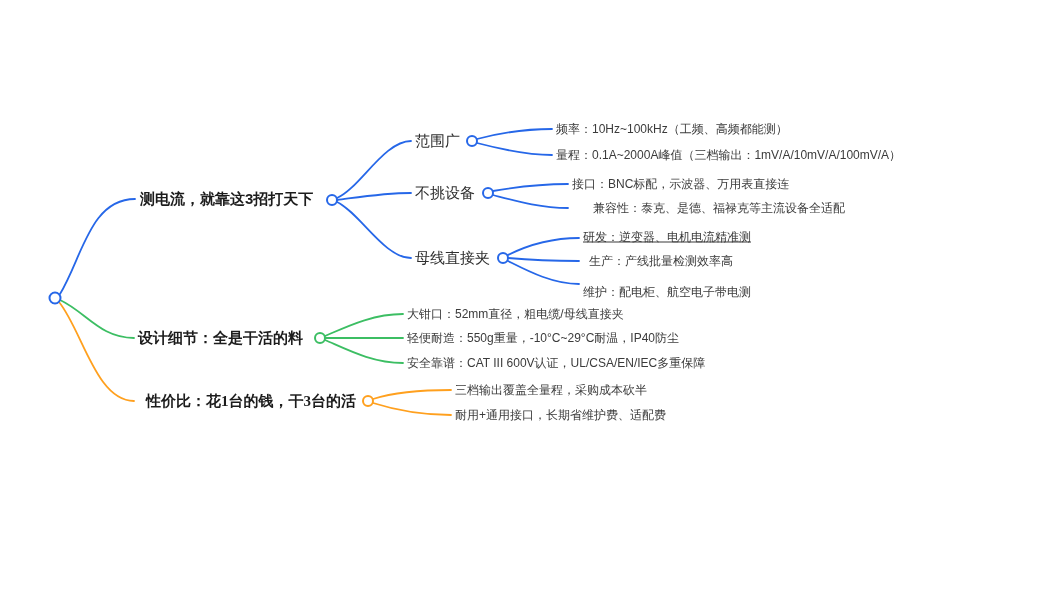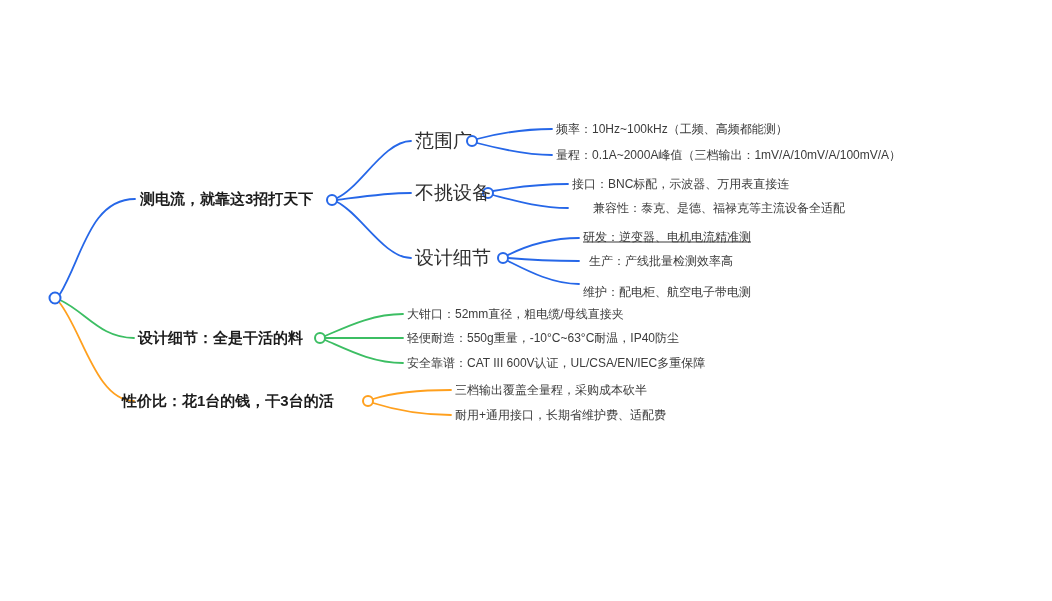--- a/index.html
+++ b/index.html
@@ -14,21 +14,21 @@
   .e-orange { stroke:#ffa01e; }
   .edges circle { fill:#ffffff; stroke-width:2px; cursor:pointer; }
   .c-blue   { stroke:#2667e8; }
   .c-green  { stroke:#3cbe63; }
   .c-orange { stroke:#ffa01e; }
   .label {
     position:absolute; white-space:nowrap; transform:translateY(-50%);
     line-height:1.25; cursor:default;
   }
   .title { font-size:15px; font-weight:700; color:#1c1c1c; }
-  .l2    { font-size:19px; font-weight:400; color:#2f2f2f; }
+  .l2    { font-size:15px; font-weight:400; color:#2f2f2f; }
   .leaf  { font-size:12px; font-weight:400; color:#3b3b3b; }
 </style>
 </head>
 <body>
 
 <div class="canvas">
 
   <svg class="edges" viewBox="0 0 1052 601">
 
     <path class="e-blue" d="M60,294 C82,258 90,199 135,199"></path>
@@ -68,27 +68,27 @@
   <div class="label title" style="left:140px; top:199px;">测电流，就靠这3招打天下</div>
 
   <div class="label l2" style="left:415px; top:141px;">范围广</div>
   <div class="label leaf" style="left:556px; top:129px;">频率：10Hz~100kHz（工频、高频都能测）</div>
   <div class="label leaf" style="left:556px; top:155px;">量程：0.1A~2000A峰值（三档输出：1mV/A/10mV/A/100mV/A）</div>
 
   <div class="label l2" style="left:415px; top:193px;">不挑设备</div>
   <div class="label leaf" style="left:572px; top:184px;">接口：BNC标配，示波器、万用表直接连</div>
   <div class="label leaf" style="left:593px; top:208px;">兼容性：泰克、是德、福禄克等主流设备全适配</div>
 
-  <div class="label l2" style="left:415px; top:258px;">设计细节</div>
+  <div class="label l2" style="left:415px; top:258px;">母线直接夹</div>
   <div class="label leaf" style="left:583px; top:237px;text-decoration:underline;">研发：逆变器、电机电流精准测</div>
   <div class="label leaf" style="left:583px; top:261px;margin-left:6px;">生产：产线批量检测效率高</div>
   <div class="label leaf" style="left:583px; top:292px;text-align:center;">维护：配电柜、航空电子带电测</div>
 
   <div class="label title" style="left:138px; top:338px;">设计细节：全是干活的料</div>
   <div class="label leaf" style="left:407px; top:314px;">大钳口：52mm直径，粗电缆/母线直接夹</div>
-  <div class="label leaf" style="left:407px; top:338px;">轻便耐造：550g重量，-10°C~63°C耐温，IP40防尘</div>
+  <div class="label leaf" style="left:407px; top:338px;">轻便耐造：550g重量，-10°C~29°C耐温，IP40防尘</div>
   <div class="label leaf" style="left:407px; top:363px;">安全靠谱：CAT III 600V认证，UL/CSA/EN/IEC多重保障</div>
 
-  <div class="label title" style="left:122px; top:401px;">性价比：花1台的钱，干3台的活</div>
+  <div class="label title" style="left:146px; top:401px;font-family:Liberation Serif, serif;">性价比：花1台的钱，干3台的活</div>
   <div class="label leaf" style="left:455px; top:415px;">耐用+通用接口，长期省维护费、适配费</div>
   <div class="label leaf" style="left:455px; top:390px;">三档输出覆盖全量程，采购成本砍半</div>
 
 </div>
 
 </body></html>

